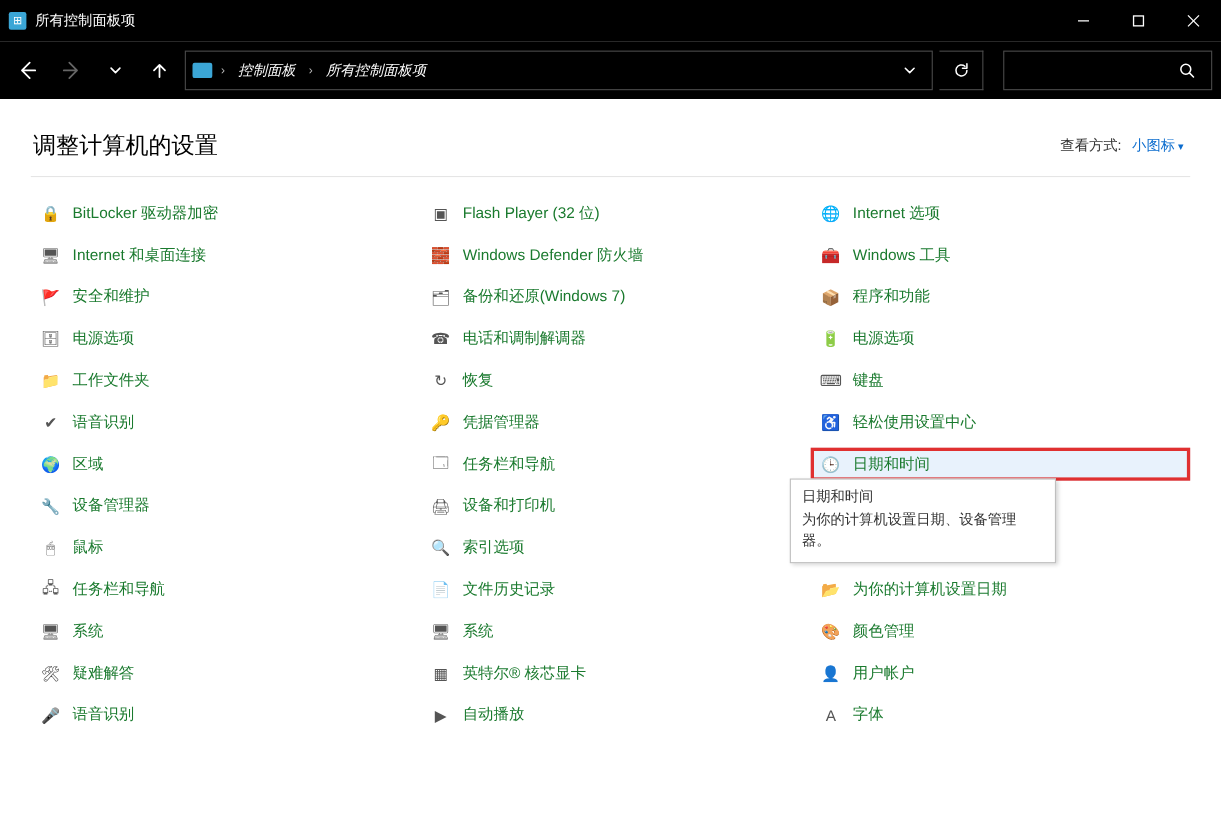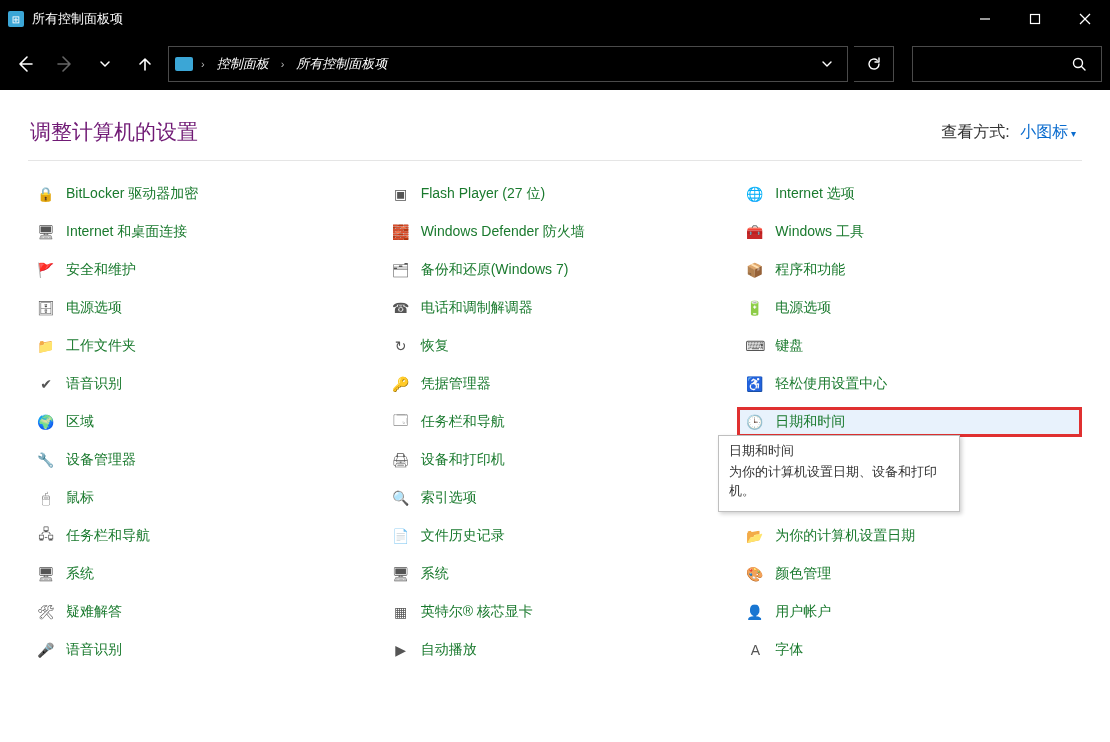--- a/index.html
+++ b/index.html
@@ -19,22 +19,22 @@
   .addrbar .addr-icon { width: 18px; height: 14px; background: #3ba6d6; border-radius: 2px; }
   .addrbar .chev { color: #bbb; font-size: 11px; padding: 0 2px; }
   .addrbar .crumb { padding: 2px 4px; font-style: italic; }
   .addrbar .spacer { flex: 1; }
   .addrbar .drop { width: 20px; text-align: center; color:#bbb; }
   .refresh-btn { width: 40px; height: 36px; border: 1px solid #4a4a4a; border-left:none; display:flex; align-items:center; justify-content:center; color:#fff; }
   .searchbox { width: 190px; height: 36px; background:#000; border:1px solid #4a4a4a; margin-left: 12px; display:flex; align-items:center; justify-content:flex-end; padding-right:14px; color:#fff; }
 
   .content { background:#fff; height: calc(742px - 38px - 52px); padding: 28px 28px 12px 28px; position: relative; }
   .content-head { display:flex; align-items:center; justify-content:space-between; padding: 0 6px 12px 2px; }
-  .head-title { font-size: 21px; color:#701a75; }
-  .view-by { font-size: 16px; color:#333; }
+  .head-title { font-size: 21px; color:#000000; }
+  .view-by { font-size: 13px; color:#333; }
   .view-by a { color:#0b6cce; text-decoration:none; margin-left:6px; }
   .view-by a::after { content:" ▾"; font-size:10px; }
   .divider { height:1px; background:#e5e5e5; margin: 2px 0 18px 0; }
 
   .grid { display:grid; grid-template-columns: repeat(3, 1fr); column-gap: 10px; row-gap: 8px; }
   .item { display:flex; align-items:center; gap:10px; padding:3px 6px; font-size:14px; color:#1a7a2e; cursor:pointer; border:2px solid transparent; }
   .item .ic { width:20px; height:20px; display:flex; align-items:center; justify-content:center; font-size:14px; color:#555; }
   .item.hovered { background:#e8f2fc; }
   .item.highlighted { border:3px solid #e03030; padding:2px 5px; }
 
@@ -128,21 +128,21 @@
   </div>
   <div class="divider"></div>
 
   <div class="grid" id="grid">
       <div class="item">
         <span class="ic">🔒</span>
         <span>BitLocker 驱动器加密</span>
       </div>
       <div class="item">
         <span class="ic">▣</span>
-        <span>Flash Player (27 位)</span>
+        <span>Flash Player (32 位)</span>
       </div>
       <div class="item">
         <span class="ic">🌐</span>
         <span>Internet 选项</span>
       </div>
       <div class="item">
         <span class="ic">🖥</span>
         <span>Internet 和桌面连接</span>
       </div>
       <div class="item">
@@ -282,15 +282,15 @@
         <span>自动播放</span>
       </div>
       <div class="item">
         <span class="ic">A</span>
         <span>字体</span>
       </div>
     </div>
 
   <div class="tooltip">
     <div class="tt-title">日期和时间</div>
-    <div>为你的计算机设置日期、设备和打印机。</div>
+    <div>为你的计算机设置日期、设备管理器。</div>
   </div>
 </div>
 
 </body></html>

